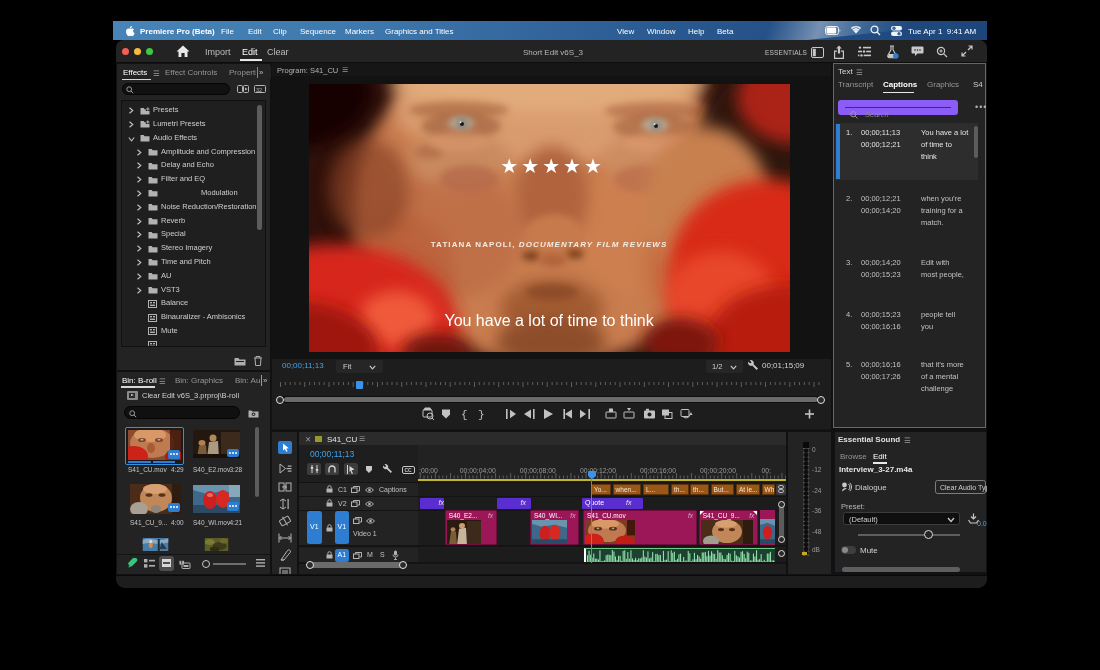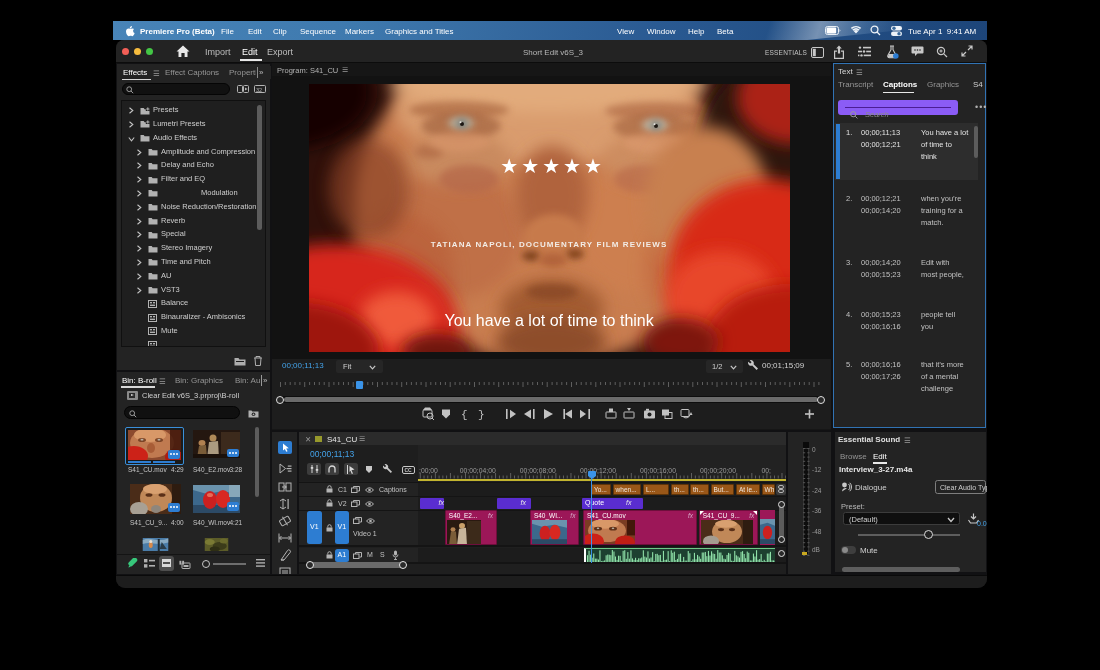--- a/index.html
+++ b/index.html
@@ -59,21 +59,21 @@
   <div class="ab" id="toolbar" style="left:0;top:0;width:871px;height:23px;background:#232323;border-bottom:1px solid #0c0c0c;">
     <div class="ab" style="left:5.5px;top:8px;width:7px;height:7px;border-radius:50%;background:#f35f57;"></div>
     <div class="ab" style="left:17.5px;top:8px;width:7px;height:7px;border-radius:50%;background:#f6bc3e;"></div>
     <div class="ab" style="left:29.5px;top:8px;width:7px;height:7px;border-radius:50%;background:#43c645;"></div>
     <svg class="ab" style="left:60px;top:5px" width="14" height="13" viewBox="0 0 14 13">
         <path d="M7 0.5 L13.5 6.5 L11.5 6.5 L11.5 12 L8.6 12 L8.6 8 L5.4 8 L5.4 12 L2.5 12 L2.5 6.5 L0.5 6.5z" fill="#e8e8e8"></path>
       </svg>
     <div class="tx" style="left:89px;top:7px;font-size:9px;color:#bdbdbd;">Import</div>
     <div class="tx" style="left:126px;top:7px;font-size:9px;color:#fff;">Edit</div>
     <div class="ab" style="left:124px;top:19px;width:22px;height:1.5px;background:#e8e8e8;"></div>
-    <div class="tx" style="left:151px;top:7px;font-size:9px;color:#bdbdbd;">Export</div>
+    <div class="tx" style="left:151px;top:7px;font-size:9px;color:#bdbdbd;">Clear</div>
     <div class="tx" style="left:407px;top:7.5px;font-size:8px;color:#b8b8b8;">Short Edit v6S_3</div>
     <div class="tx" style="left:649px;top:8.5px;font-size:6.5px;letter-spacing:.2px;color:#c2c2c2;">ESSENTIALS</div>
 
     <svg class="ab" style="left:695px;top:6.5px" width="13" height="11" viewBox="0 0 13 11">
         <rect x="0.5" y="0.5" width="12" height="10" rx="1.5" fill="none" stroke="#c8c8c8"></rect>
         <rect x="1.8" y="1.8" width="3" height="7.4" fill="#c8c8c8"></rect>
       </svg>
     <svg class="ab" style="left:717px;top:4.5px" width="12" height="14" viewBox="0 0 12 14">
         <path d="M1 5.5 h3 v1.2 h-1.8 v6 h7.6 v-6 H8 V5.5 h3 V14 H1z" fill="#c8c8c8"></path>
         <path d="M6 0.5 L8.8 3.6 L7.1 3.6 L7.1 8.5 L4.9 8.5 L4.9 3.6 L3.2 3.6z" fill="#c8c8c8"></path>
@@ -108,21 +108,21 @@
     <svg class="ab" style="left:845px;top:5px" width="12" height="12" viewBox="0 0 12 12">
         <path d="M7.5 1 h3.5 v3.5 M11 1 L7 5 M4.5 11 H1 V7.5 M1 11 L5 7" fill="none" stroke="#c8c8c8" stroke-width="1.2"></path>
       </svg>
   </div>
 
   <div class="ab" id="fxpanel" style="left:1px;top:24px;width:153px;height:306px;background:#232323;">
 
     <div class="tx" style="left:6px;top:4px;font-size:8px;color:#fff;">Effects</div>
     <div class="tx" style="left:36px;top:5px;font-size:7.5px;color:#9a9a9a;">☰</div>
     <div class="ab" style="left:5px;top:14.5px;width:29px;height:1.5px;background:#d8d8d8;"></div>
-    <div class="tx" style="left:48px;top:4px;font-size:8px;color:#969696;">Effect Captions</div>
+    <div class="tx" style="left:48px;top:4px;font-size:8px;color:#969696;">Effect Controls</div>
     <div class="tx" style="left:112px;top:4px;font-size:8px;color:#969696;">Propertie</div>
     <div class="ab" style="left:138.5px;top:2px;width:15px;height:13px;background:#232323;"></div>
       <div class="tx" style="left:0px;top:0px;"></div>
     <div class="ab" style="left:139.5px;top:3px;width:1px;height:11px;background:#8a8a8a;"></div>
     <div class="tx" style="left:142px;top:3.5px;font-size:8px;color:#bababa;">»</div>
 
     <div class="ab" style="left:5px;top:19px;width:108px;height:12px;background:#111;border:1px solid #050505;border-radius:6px;">
       <svg class="ab" style="left:3px;top:2px" width="8" height="8" viewBox="0 0 8 8">
           <circle cx="3.2" cy="3.2" r="2.4" fill="none" stroke="#9a9a9a" stroke-width="1"></circle>
           <line x1="5" y1="5" x2="7.2" y2="7.2" stroke="#9a9a9a" stroke-width="1"></line>
@@ -479,21 +479,21 @@
         <ellipse cx="481" cy="260" rx="85" ry="60" fill="#b81d10" filter="url(#b1)"></ellipse>
         <ellipse cx="372" cy="258" rx="38" ry="24" fill="#7e180d" filter="url(#b1)"></ellipse>
         <ellipse cx="25" cy="245" rx="125" ry="85" fill="#d7281a" filter="url(#b1)"></ellipse>
         <ellipse cx="88" cy="235" rx="38" ry="28" fill="#f05a3a" filter="url(#b1)"></ellipse>
         <ellipse cx="-15" cy="268" rx="85" ry="50" fill="#9e180c" filter="url(#b1)"></ellipse>
         <ellipse cx="128" cy="268" rx="35" ry="18" fill="#6e140a" filter="url(#b1)"></ellipse>
         <ellipse cx="-32" cy="8" rx="95" ry="58" fill="#190605" filter="url(#b1)"></ellipse>
         <ellipse cx="60" cy="105" rx="40" ry="50" fill="#8a4328" filter="url(#b1)" opacity="0.7"></ellipse>
       </svg>
       <div class="tx" style="left:174px;top:70px;width:140px;text-align:center;font-size:20px;letter-spacing:3px;color:#fff;">★★★★★</div>
-      <div class="tx" style="left:0;top:156px;width:481px;text-align:center;font-size:8px;letter-spacing:1.1px;color:#f2ece6;font-weight:bold;">TATIANA NAPOLI, <span style="">DOCUMENTARY FILM REVIEWS</span></div>
+      <div class="tx" style="left:0;top:156px;width:481px;text-align:center;font-size:8px;letter-spacing:1.1px;color:#f2ece6;font-weight:bold;">TATIANA NAPOLI, <span style="font-style:italic;">DOCUMENTARY FILM REVIEWS</span></div>
       <div class="tx" style="left:0;top:228px;width:481px;text-align:center;font-size:16px;color:#fff;">You have a lot of time to think</div>
     </div>
     <div class="ab" style="left:0;top:296px;width:559px;height:70px;background:#1d1d1d;"></div>
     <div class="tx" style="left:10px;top:298px;font-size:8px;color:#44a2e8;">00;00;11;13</div>
     <div class="ab" style="left:64px;top:296.5px;width:47px;height:13px;background:#262626;border-radius:2px;"></div>
     <div class="tx" style="left:71px;top:299px;font-size:7.5px;color:#d0d0d0;">Fit</div>
     <svg class="ab" style="left:97px;top:301.5px" width="7" height="5" viewBox="0 0 7 5">
         <path d="M0.8 0.8 L3.5 3.8 L6.2 0.8" fill="none" stroke="#c8c8c8" stroke-width="1.2"></path>
       </svg>
     <div class="ab" style="left:434px;top:296.5px;width:37px;height:13px;background:#262626;border-radius:2px;"></div>

